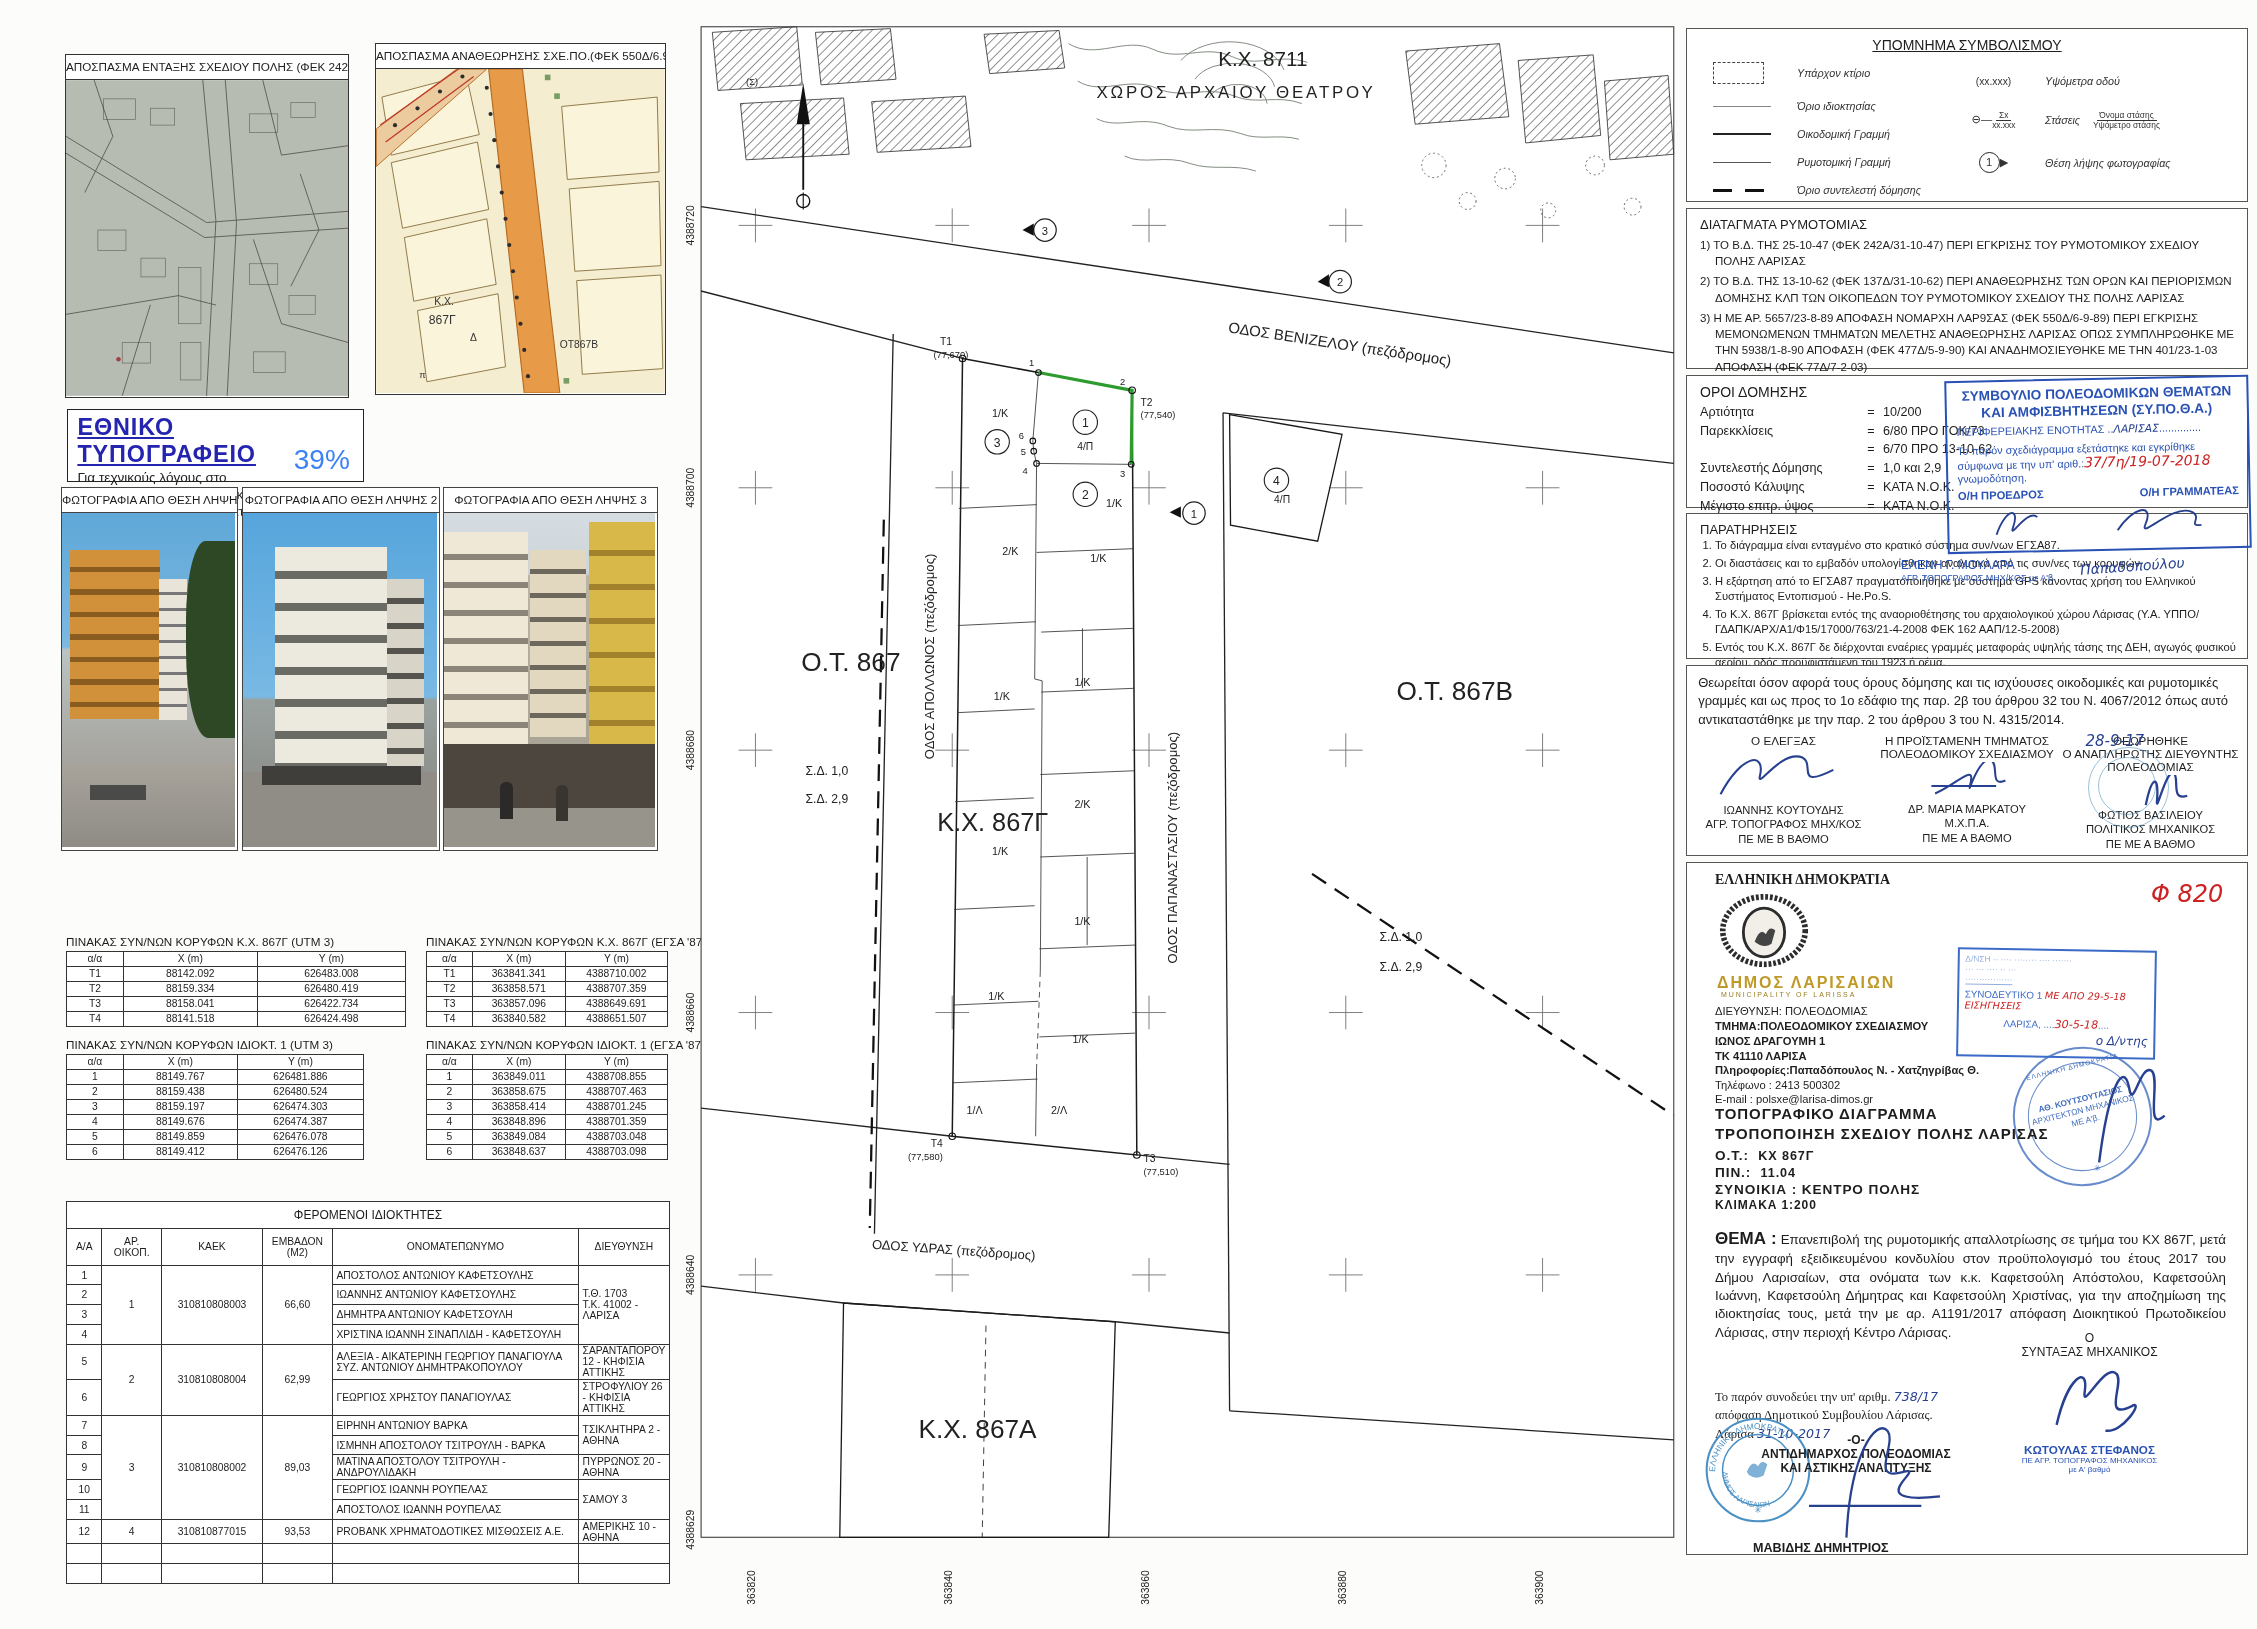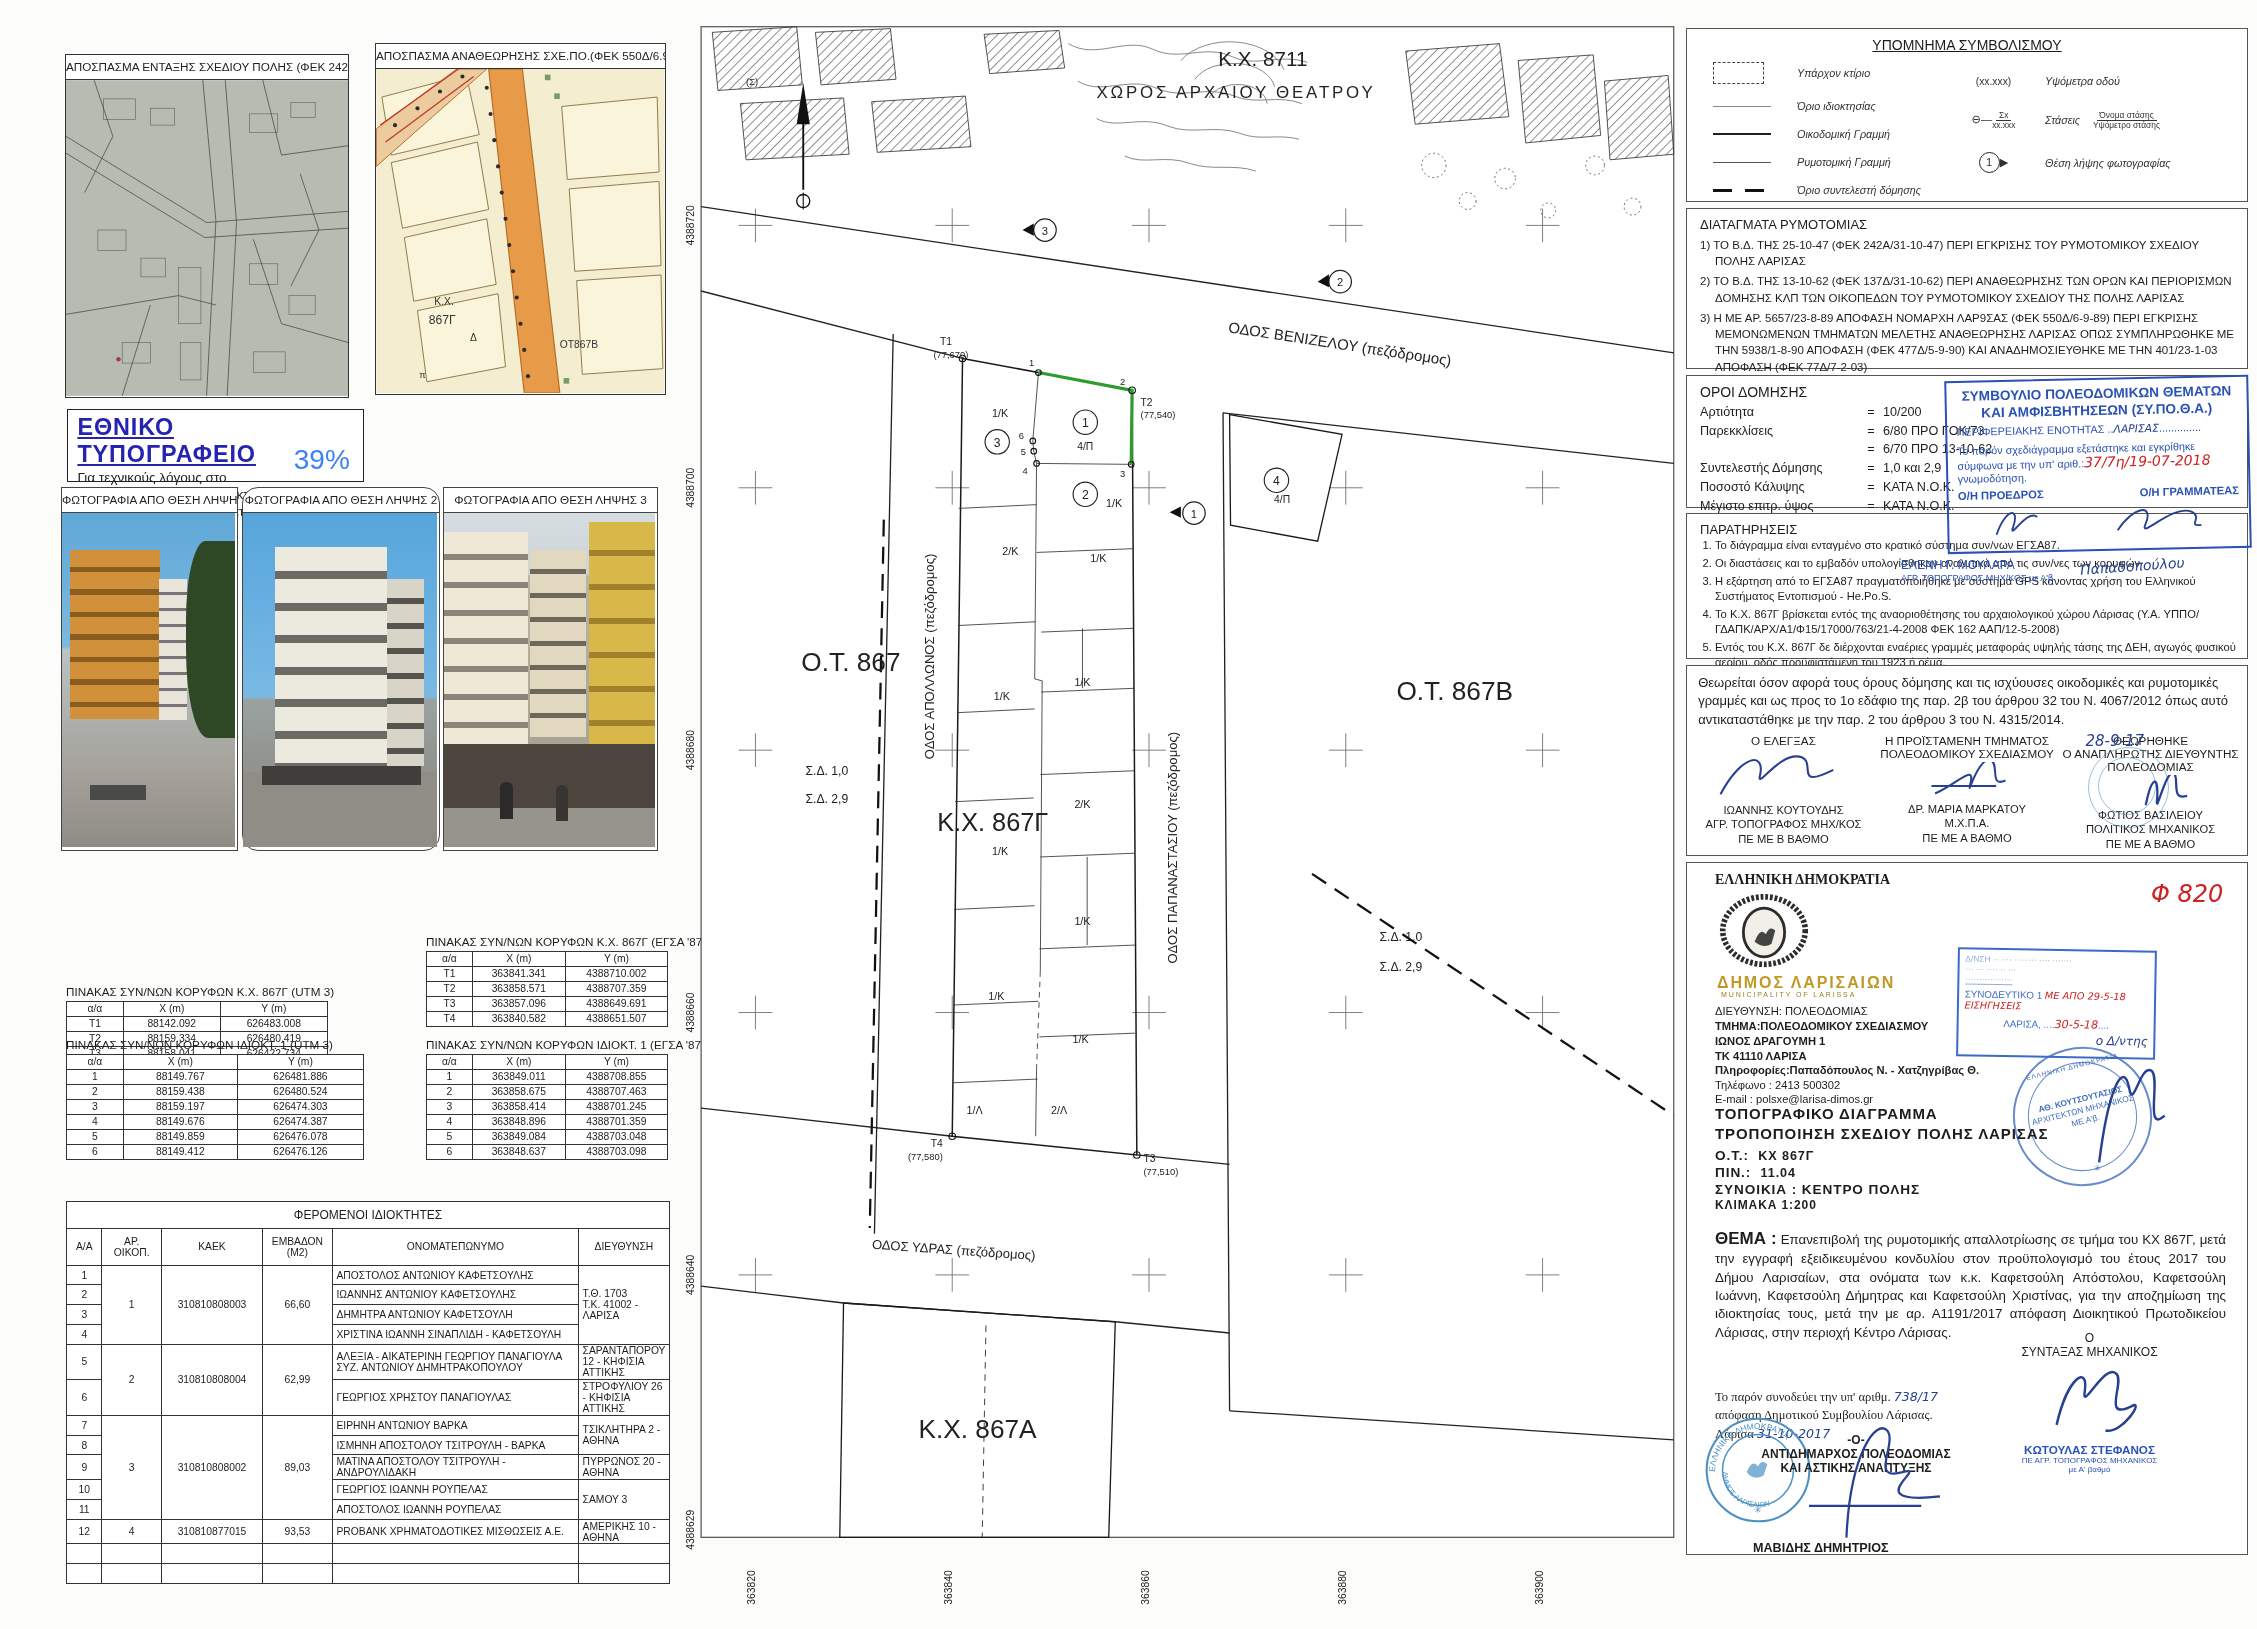--- a/index.html
+++ b/index.html
@@ -183,21 +183,21 @@
   <div class="photo" style="left:61px;top:487px;width:175px;height:362px;">
     <div class="photo-title">ΦΩΤΟΓΡΑΦΙΑ ΑΠΟ ΘΕΣΗ ΛΗΨΗΣ 1</div>
     <div class="photo-art" style="width:173px;height:334px;background:linear-gradient(180deg,#5fa8d8 0%,#7db8e0 40%,#b9c4c4 41%,#a9a8a2 70%,#8d8d89 100%);">
       <div style="left:7.5px;top:37px;width:90px;height:169px;background:repeating-linear-gradient(180deg,#d0913a 0 17px,#8a5c20 17px 22.5px);"></div>
       <div style="left:97px;top:66px;width:28px;height:141px;background:repeating-linear-gradient(180deg,#e8e4da 0 13px,#777 13px 16px);"></div>
       <div style="right:0px;top:28px;width:49px;height:197px;background:#2e4826;border-radius:40% 0 0 45%;"></div>
       <div style="left:0px;bottom:0px;width:173px;height:84px;background:linear-gradient(180deg,#a8a49c,#8f8c86);"></div>
       <div style="left:28px;bottom:47px;width:56px;height:15px;background:#4a4a48;"></div>
     </div>
   </div>
-  <div class="photo" style="left:242px;top:487px;width:196px;height:362px;border-radius:16px;">
+  <div class="photo" style="left:242px;top:487px;width:196px;height:362px;">
     <div class="photo-title">ΦΩΤΟΓΡΑΦΙΑ ΑΠΟ ΘΕΣΗ ΛΗΨΗΣ 2</div>
     <div class="photo-art" style="width:194px;height:334px;background:linear-gradient(180deg,#56a5dc 0%,#79b9e4 55%,#9aa2a0 56%,#84827c 100%);">
       <div style="left:32px;top:34px;width:112px;height:225px;background:repeating-linear-gradient(180deg,#eceade 0 24px,#6b6b66 24px 32px);"></div>
       <div style="left:144px;top:66px;width:37px;height:187px;background:repeating-linear-gradient(180deg,#d8d5c8 0 19px,#55544f 19px 25px);"></div>
       <div style="left:0px;bottom:0px;width:194px;height:75px;background:#8f8d86;"></div>
       <div style="left:19px;bottom:62px;width:159px;height:19px;background:#3f3e3a;"></div>
     </div>
   </div>
   <div class="photo" style="left:443px;top:487px;width:213px;height:362px;">
     <div class="photo-title">ΦΩΤΟΓΡΑΦΙΑ ΑΠΟ ΘΕΣΗ ΛΗΨΗΣ 3</div>
@@ -205,21 +205,21 @@
       <div style="left:0px;top:19px;width:84px;height:215px;background:repeating-linear-gradient(180deg,#efe8d6 0 22.5px,#8a8578 22.5px 28px);"></div>
       <div style="left:86px;top:37px;width:56px;height:187px;background:repeating-linear-gradient(180deg,#e2d8c0 0 19px,#6e685c 19px 24px);"></div>
       <div style="right:0px;top:9.4px;width:66px;height:234px;background:repeating-linear-gradient(180deg,#d9b84a 0 28px,#a2812c 28px 34px);"></div>
       <div style="left:0px;bottom:37px;width:211px;height:66px;background:#4c463e;"></div>
       <div style="left:0px;bottom:0px;width:211px;height:39px;background:#97948c;"></div>
       <div style="left:56px;bottom:28px;width:13px;height:37px;background:#2c2a28;border-radius:5.6px 5.6px 0 0;"></div>
       <div style="left:112px;bottom:26px;width:12px;height:36px;background:#383430;border-radius:5.6px 5.6px 0 0;"></div>
     </div>
   </div>
 
-  <div class="ctable abs" style="left:66px;top:985px;width:262px;">
+  <div class="ctable abs" style="left:66px;top:935px;width:340px;">
     <div class="ctable-title">ΠΙΝΑΚΑΣ ΣΥΝ/ΝΩΝ ΚΟΡΥΦΩΝ Κ.Χ. 867Γ  (UTM 3)</div>
     <table>
         <thead>
           <tr>
       <th style="width:52px">α/α</th>
       <th>X (m)</th>
       <th>Y (m)</th>
     </tr>
         </thead>
         <tbody>

